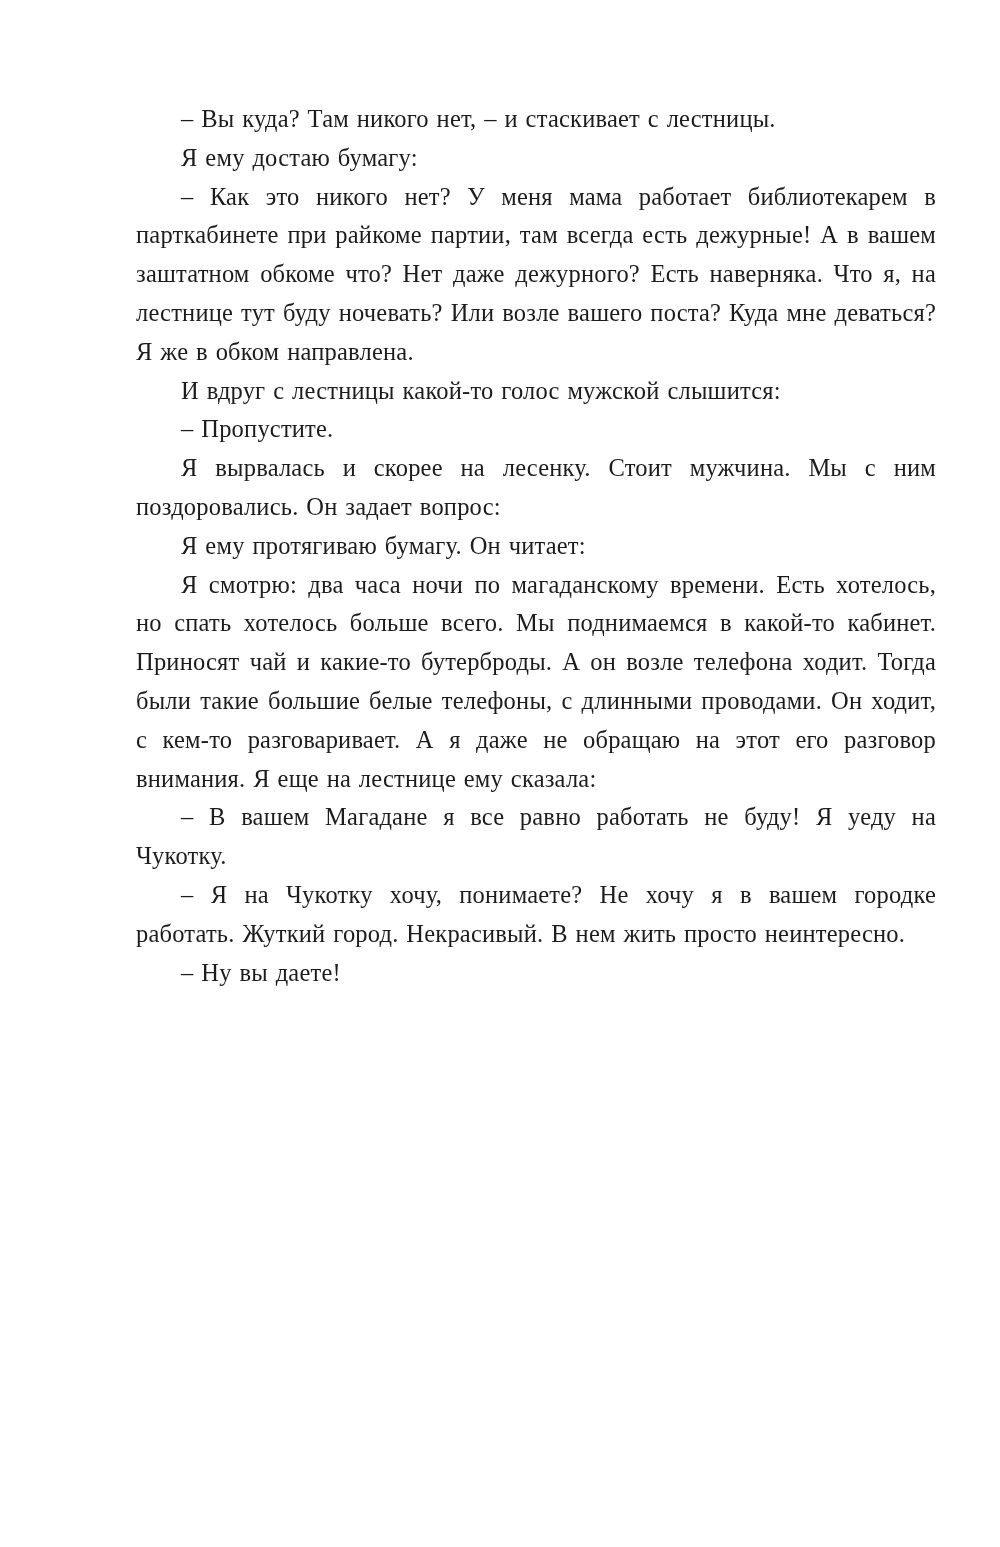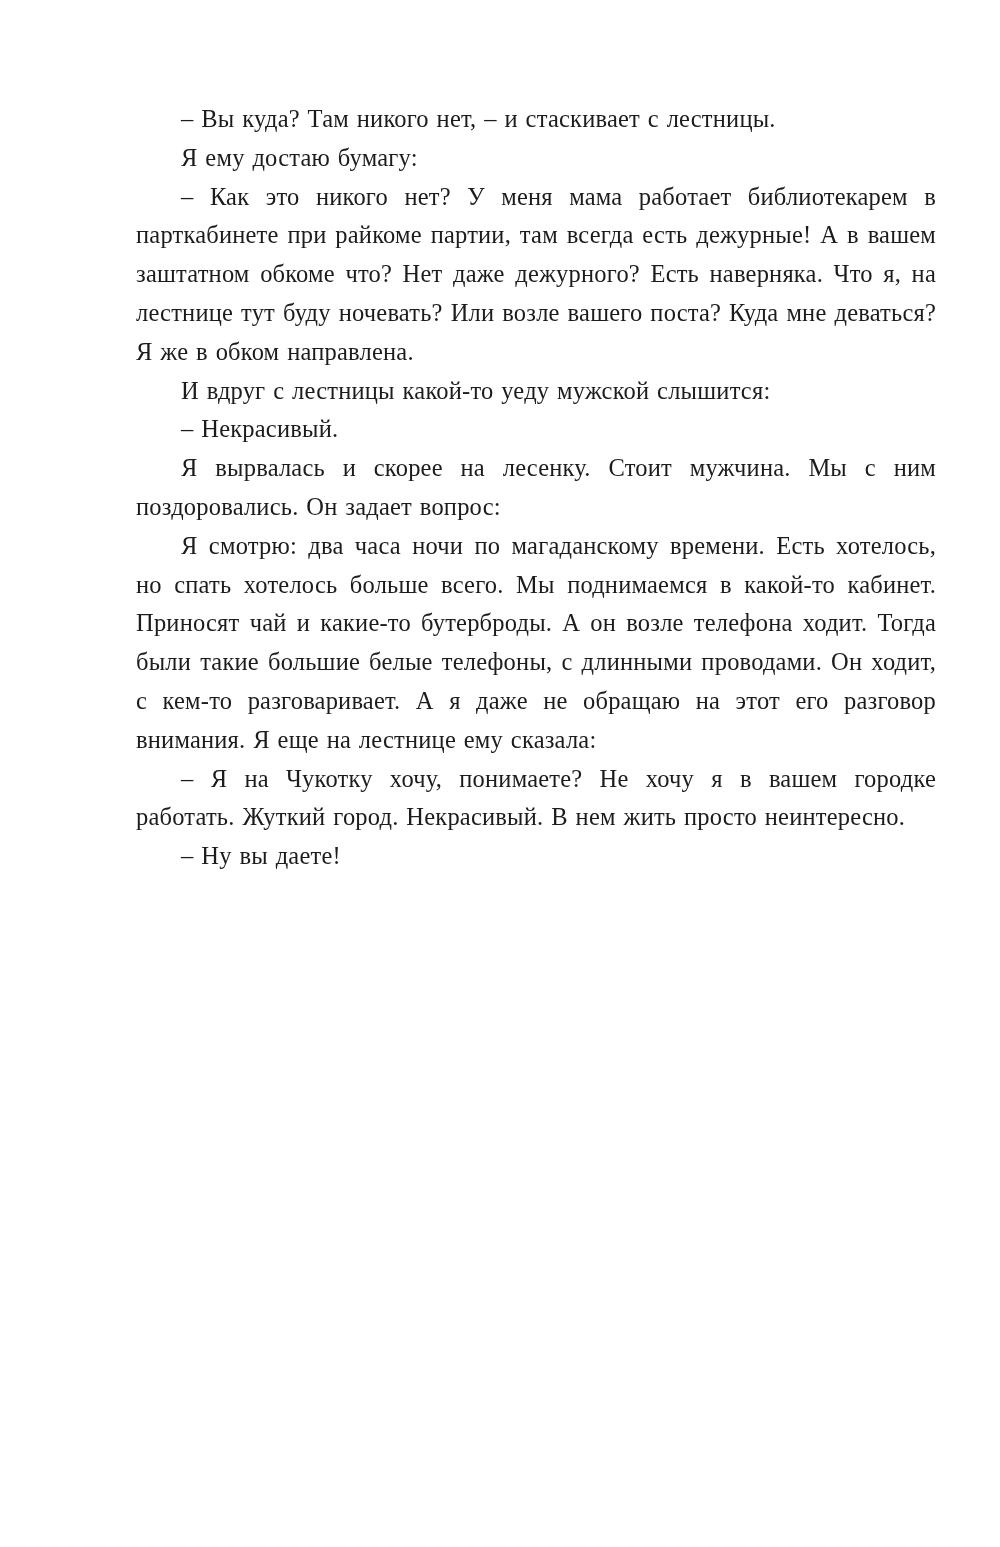--- a/index.html
+++ b/index.html
@@ -48,31 +48,33 @@
 
 <div class="page">
   <div class="text-block">
 
       <p>– Вы куда? Там никого нет, – и стаскивает с лестницы.</p>
 
       <p>Я ему достаю бумагу:</p>
 
       <p>– Как это никого нет? У меня мама работает библиотекарем в парткабинете при райкоме партии, там всегда есть дежурные! А в вашем заштатном обкоме что? Нет даже дежурного? Есть наверняка. Что я, на лестнице тут буду ночевать? Или возле вашего поста? Куда мне деваться? Я же в обком направлена.</p>
 
-      <p>И вдруг с лестницы какой-то уеду мужской слышится:</p>
+      <p>И вдруг с лестницы какой-то голос мужской слышится:</p>
 
-      <p>– Некрасивый.</p>
+      <p>– Пропустите.</p>
 
       <p>Я вырвалась и скорее на лесенку. Стоит мужчина. Мы с ним поздоровались. Он задает вопрос:</p>
 
 
+      <p>Я ему протягиваю бумагу. Он читает:</p>
 
 
       <p>Я смотрю: два часа ночи по магаданскому времени. Есть хотелось, но спать хотелось больше всего. Мы поднимаемся в какой-то кабинет. Приносят чай и какие-то бутерброды. А он возле телефона ходит. Тогда были такие большие белые телефоны, с длинными проводами. Он ходит, с кем-то разговаривает. А я даже не обращаю на этот его разговор внимания. Я еще на лестнице ему сказала:</p>
 
+      <p>– В вашем Магадане я все равно работать не буду! Я уеду на Чукотку.</p>
 
 
       <p>– Я на Чукотку хочу, понимаете? Не хочу я в вашем городке работать. Жуткий город. Некрасивый. В нем жить просто неинтересно.</p>
 
       <p>– Ну вы даете!</p>
     </div>
   <div class="page-number">19</div>
 </div>
 
 </body></html>

